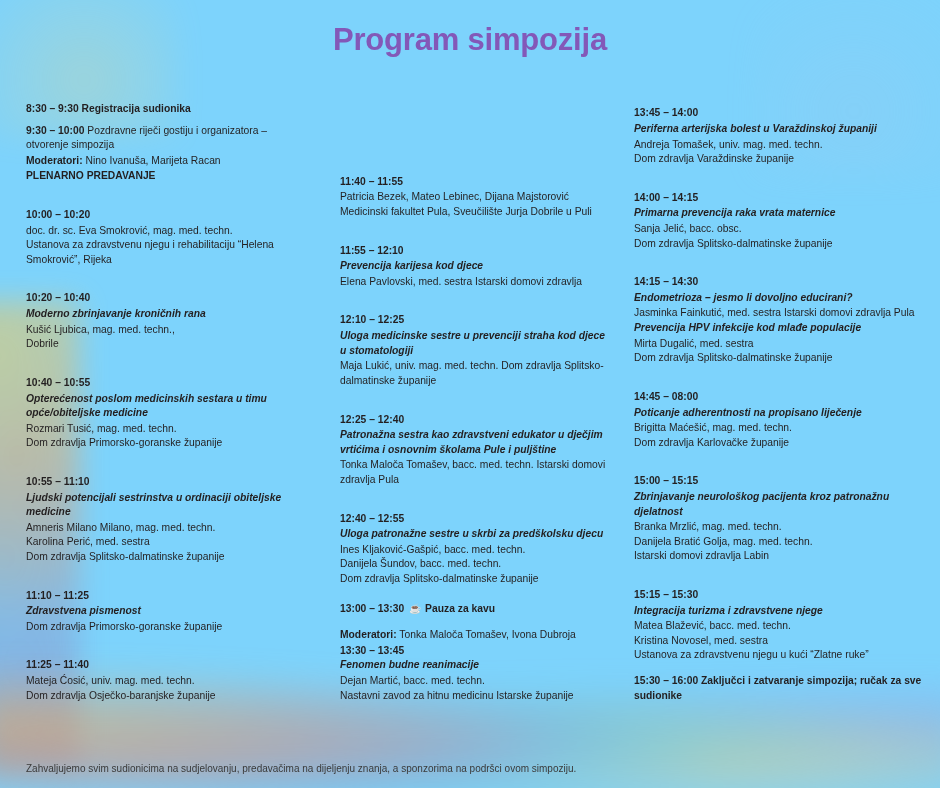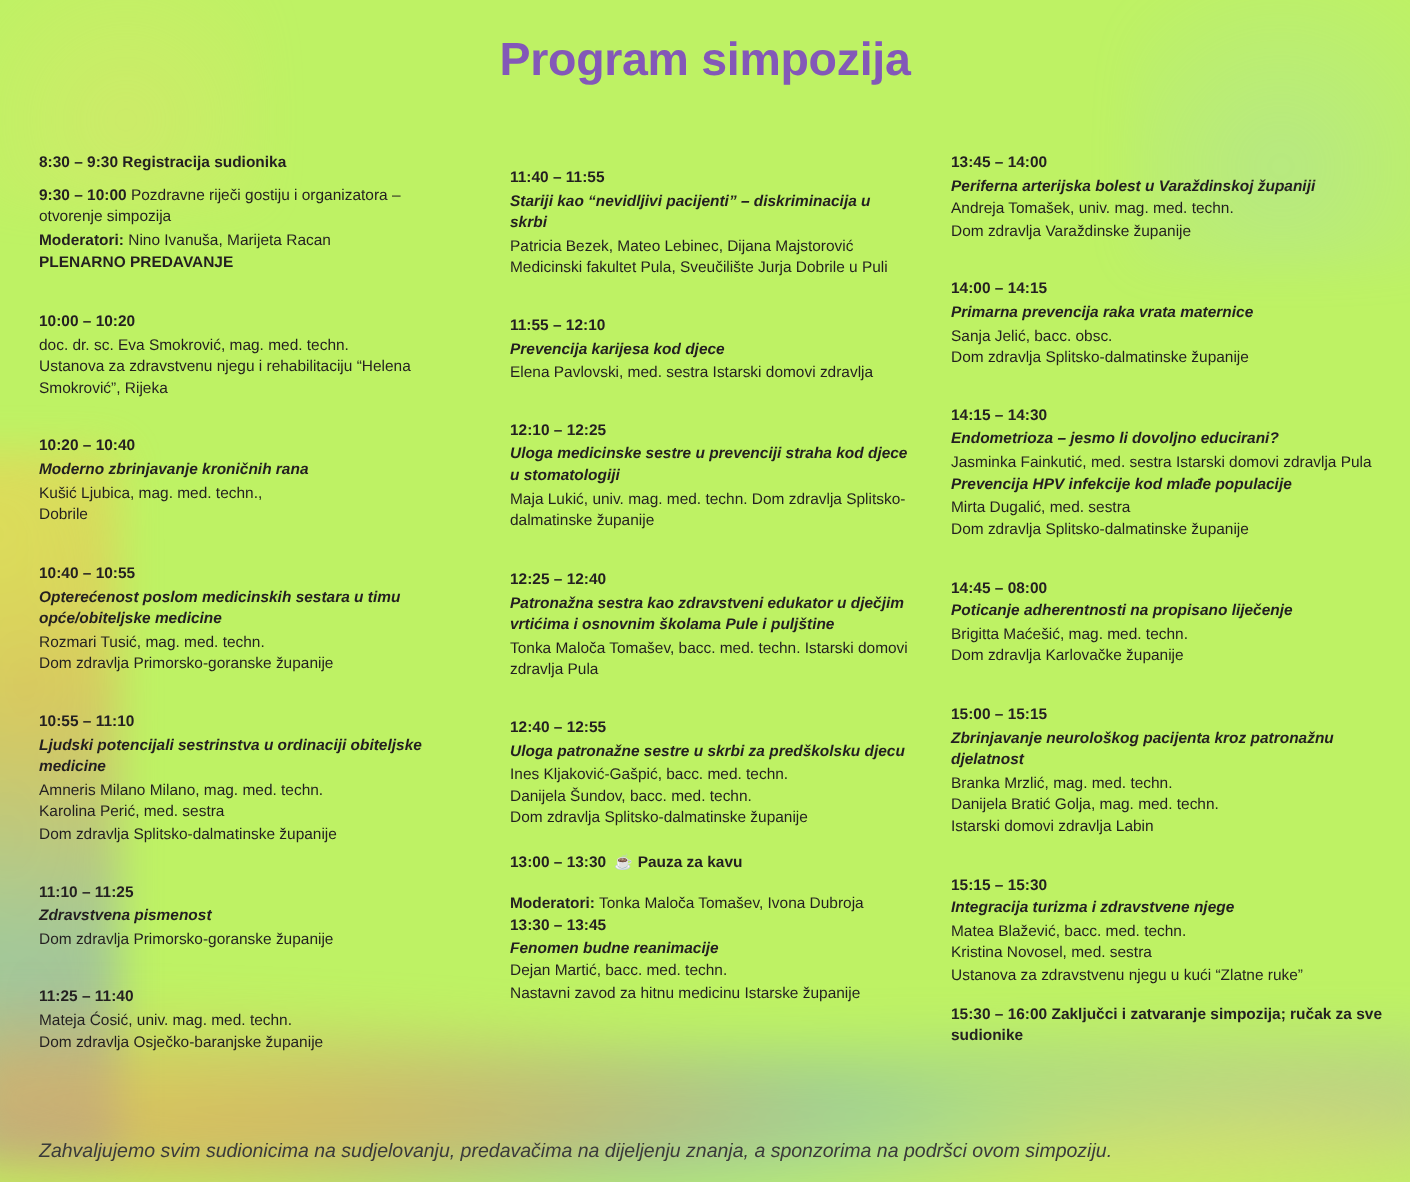--- a/index.html
+++ b/index.html
@@ -10,21 +10,21 @@
     width: 940px;
     height: 788px;
     font-family: "Liberation Sans", sans-serif;
     background: #ffffff;
     position: relative;
     overflow: hidden;
   }
   .page {
     position: absolute;
     inset: 0;
-    background: #bef264;
+    background: #7dd3fc;
     overflow: hidden;
   }
   
   .deco {
     position: absolute;
     pointer-events: none;
     filter: blur(14px);
     opacity: 0.55;
   }
   .deco-left {
@@ -84,20 +84,21 @@
     padding: 0;
   }
 
   .columns {
     position: absolute;
     top: 80px;
     left: 0;
     width: 940px;
     display: flex;
     gap: 0;
+    align-items: flex-end;
   }
   .col {
     box-sizing: border-box;
     font-size: 10.3px;
     line-height: 1.42;
     color: #231f20;
   }
   .col-1 { width: 320px; padding: 0 24px 0 26px; }
   .col-2 { width: 300px; padding: 10px 14px 0 20px; }
   .col-3 { width: 320px; padding: 0 16px 0 14px; }
@@ -118,22 +119,21 @@
   .bold { font-weight: bold; }
   .spacer-sm { height: 6px; }
   .spacer-md { height: 11px; }
   .spacer-lg { height: 15px; }
   .coffee-ico { font-size: 10px; }
 
   .footer {
     position: absolute;
     left: 26px;
     bottom: 14px;
-    font-size: 13px;
-    font-style: italic;
+    font-size: 10px;
     color: #3a3a3a;
     z-index: 3;
   }
 </style>
 </head>
 <body>
 
 <div class="page">
   <div class="deco deco-topleft"></div>
   <div class="deco deco-topright"></div>
@@ -187,21 +187,20 @@
         <div class="plain">Dom zdravlja Primorsko-goranske županije</div>
 
         <div class="time"> 11:25 – 11:40</div>
         <div class="plain">Mateja Ćosić, univ. mag. med. techn.</div>
         <div class="plain">Dom zdravlja Osječko-baranjske županije</div>
       </div>
 
       <div class="col col-2">
 
         <div class="time time-first">11:40 – 11:55</div>
-        <div class="sess">Stariji kao “nevidljivi pacijenti” – diskriminacija u skrbi</div>
         <div class="plain">Patricia Bezek, Mateo Lebinec, Dijana Majstorović</div>
         <div class="plain">Medicinski fakultet Pula, Sveučilište Jurja Dobrile u Puli</div>
 
         <div class="time">11:55 – 12:10</div>
         <div class="sess">Prevencija karijesa kod djece</div>
         <div class="plain">Elena Pavlovski, med. sestra Istarski domovi zdravlja</div>
 
         <div class="time">12:10 – 12:25</div>
         <div class="sess">Uloga medicinske sestre u prevenciji straha kod djece u stomatologiji</div>
         <div class="plain">Maja Lukić, univ. mag. med. techn. Dom zdravlja Splitsko-dalmatinske županije</div>

